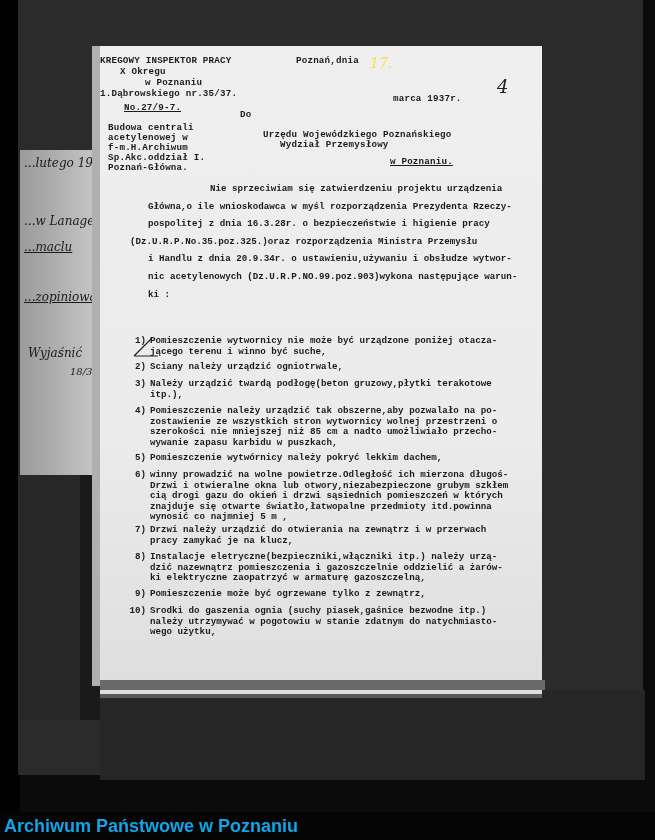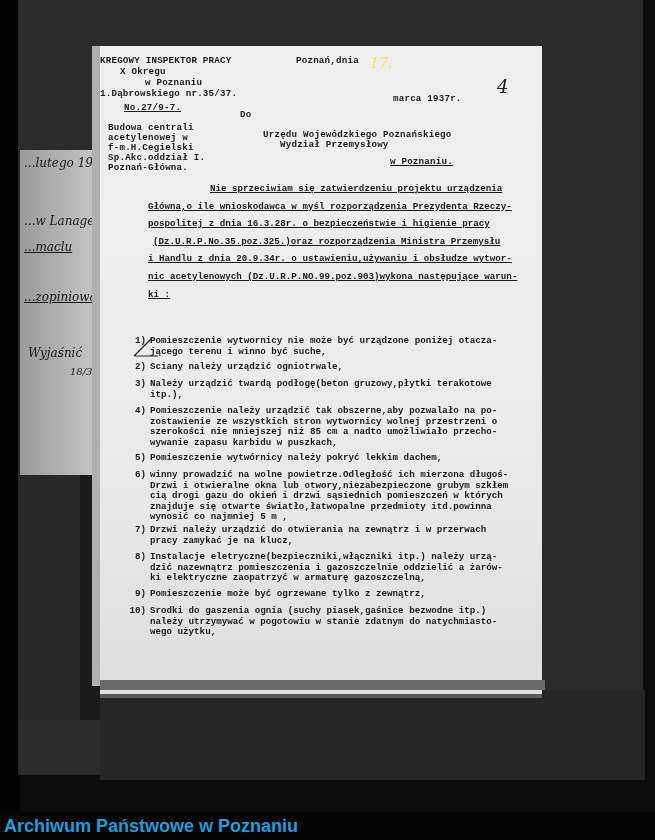--- a/index.html
+++ b/index.html
@@ -52,34 +52,34 @@
     <div class="t" style="left:14px;top:31px;margin-left:31px;">w Poznaniu</div>
     <div class="t" style="left:0;top:42px;">1.Dąbrowskiego nr.35/37.</div>
 
     <div class="t" style="left:196px;top:9px;">Poznań,dnia</div>
     <div class="t" style="left:293px;top:9px;margin-top:38px;">marca 1937r.</div>
 
     <div class="t u" style="left:24px;top:56px;">No.27/9-7.</div>
 
     <div class="t" style="left:8px;top:76px;">Budowa centrali</div>
     <div class="t" style="left:8px;top:86px;">acetylenowej w</div>
-    <div class="t" style="left:8px;top:96px;">f-m.H.Cegielski</div>
+    <div class="t" style="left:8px;top:96px;">f-m.H.Archiwum</div>
     <div class="t" style="left:8px;top:106px;">Sp.Akc.oddział I.</div>
     <div class="t" style="left:8px;top:116px;">Poznań-Główna.</div>
 
     <div class="t" style="left:140px;top:63px;">Do</div>
     <div class="t" style="left:163px;top:83px;">Urzędu Wojewódzkiego Poznańskiego</div>
     <div class="t" style="left:180px;top:93px;">Wydział Przemysłowy</div>
     <div class="t u" style="left:290px;top:110px;">w Poznaniu.</div>
 
-    <div class="para" style="left:0;top:134px;text-decoration:underline;">
+    <div class="para" style="left:0;top:134px;">
       <div style="padding-left:110px;">Nie sprzeciwiam się zatwierdzeniu projektu urządzenia</div>
       <div style="padding-left:48px;">Główna,o ile wnioskodawca w myśl rozporządzenia Prezydenta Rzeczy-</div>
       <div style="padding-left:48px;">pospolitej z dnia 16.3.28r. o bezpieczeństwie i higienie pracy</div>
-      <div style="padding-left:53px;">(Dz.U.R.P.No.35.poz.325.)oraz rozporządzenia Ministra Przemysłu</div>
+      <div style="padding-left:30px;">(Dz.U.R.P.No.35.poz.325.)oraz rozporządzenia Ministra Przemysłu</div>
       <div style="padding-left:48px;">i Handlu z dnia 20.9.34r. o ustawieniu,używaniu i obsłudze wytwor-</div>
       <div style="padding-left:48px;">nic acetylenowych (Dz.U.R.P.NO.99.poz.903)wykona następujące warun-</div>
       <div style="padding-left:48px;">ki :</div>
     </div>
 
     <svg style="position:absolute;left:32px;top:290px;" width="28" height="22">
       <path d="M2 20 L20 2 M2 20 L26 20" stroke="#222" stroke-width="1.2" fill="none"></path>
     </svg>
   </div>
   <div class="paper-edge"></div>

